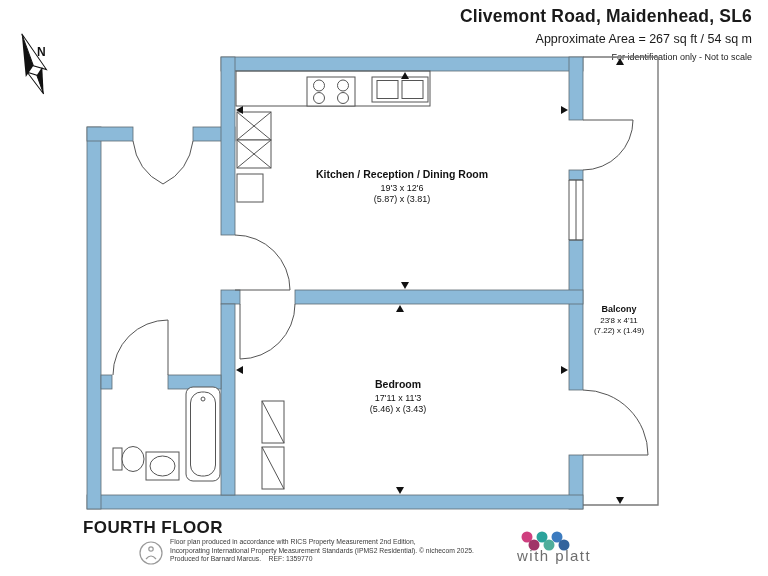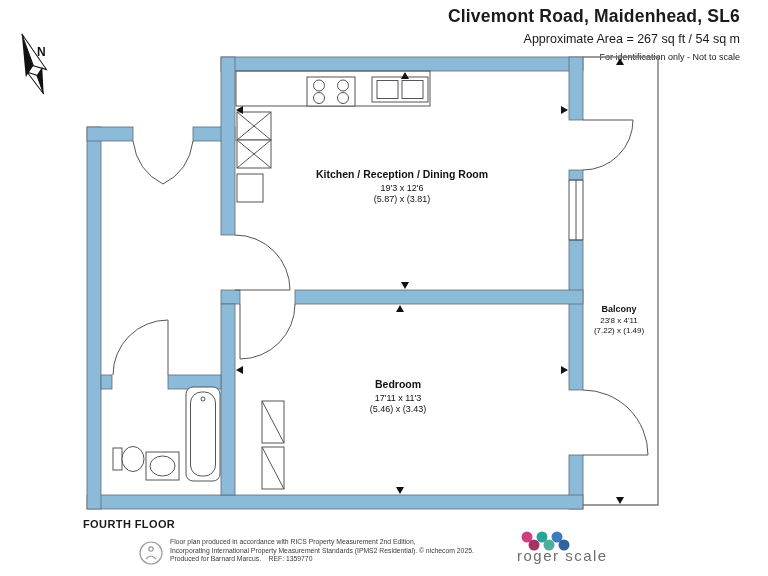--- a/index.html
+++ b/index.html
@@ -1,22 +1,22 @@
 <!DOCTYPE html>
 <html><head>
 <meta charset="utf-8">
 <style>
   html,body{margin:0;padding:0;background:#fff;}
   .page{position:relative;width:768px;height:576px;background:#ffffff;overflow:hidden;
         font-family:"Liberation Sans", sans-serif;color:#1a1a1a;}
-  .header{position:absolute;top:6px;right:28px;text-align:right;}
+  .header{position:absolute;top:6px;right:16px;text-align:right;}
   .header .title{font-size:17.5px;font-weight:bold;letter-spacing:0.2px;}
   .header .area{font-size:12.5px;margin-top:5px;}
   .header .disclaimer{font-size:9px;margin-top:6px;color:#222;}
-  .floor-label{position:absolute;left:83px;top:518px;font-size:11px;font-weight:bold;letter-spacing:0.4px;}
+  .floor-label{position:absolute;left:83px;top:518px;font-size:17px;font-weight:bold;letter-spacing:0.4px;}
   .credit{position:absolute;left:170px;top:538px;font-size:6.8px;line-height:8.6px;color:#3a3a3a;}
   .brand-text{position:absolute;left:517px;top:547px;font-size:15px;color:#6e6e6e;letter-spacing:1.5px;}
   svg text{fill:#111;}
   .roomname{font-weight:bold;}
 </style>
 </head>
 <body>
 
 <div class="page">
 
@@ -177,15 +177,15 @@
   </svg>
 
   <div class="floor-label">FOURTH FLOOR</div>
 
   <div class="credit">
     <div>Floor plan produced in accordance with RICS Property Measurement 2nd Edition,</div>
     <div>Incorporating International Property Measurement Standards (IPMS2 Residential). © nichecom 2025.</div>
     <div>Produced for Barnard Marcus.&nbsp;&nbsp;&nbsp;&nbsp;REF: 1359770</div>
   </div>
 
-  <div class="brand-text">roger scale</div>
+  <div class="brand-text">with platt</div>
 
 </div>
 
 </body></html>

